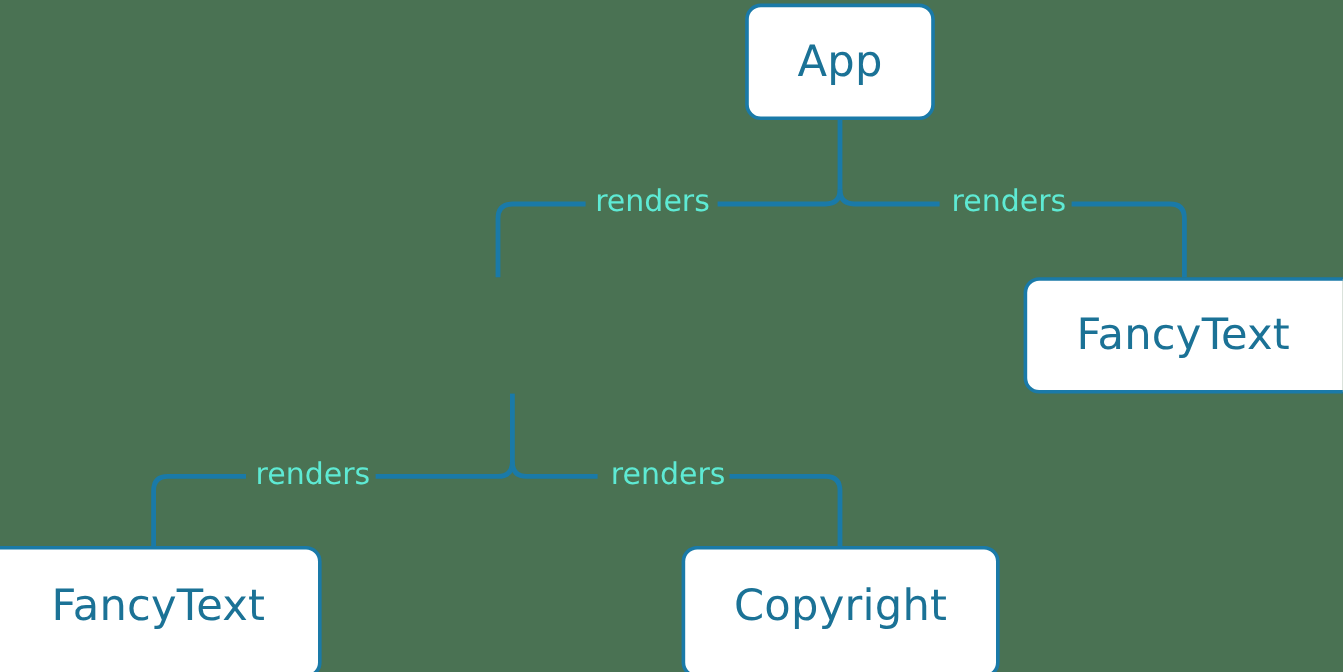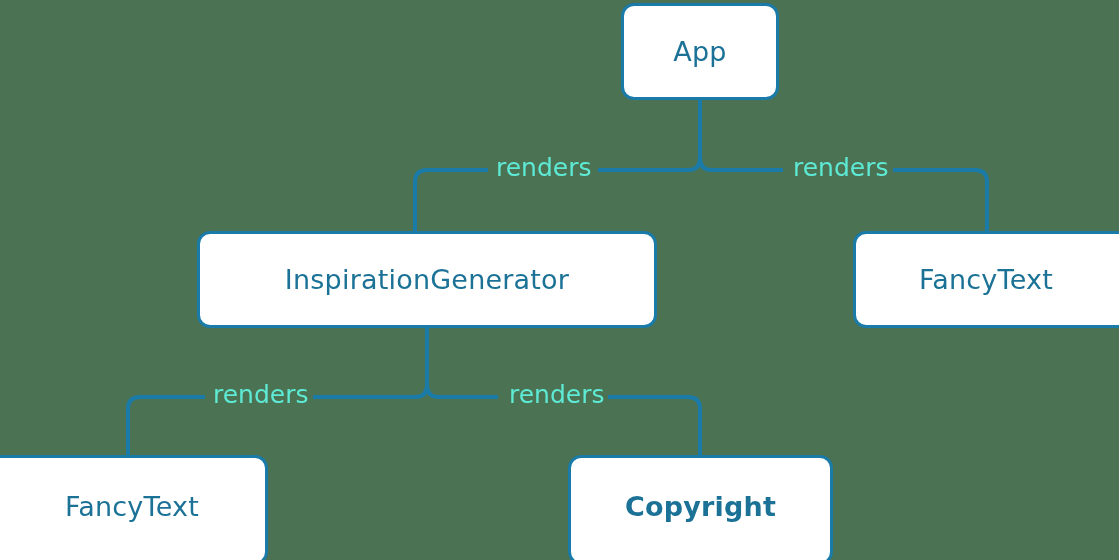--- a/index.html
+++ b/index.html
@@ -31,21 +31,21 @@
     border: 3px solid #1a7aa8;
     border-radius: 13px;
     box-sizing: border-box;
     display: flex;
     align-items: center;
     justify-content: center;
     z-index: 2;
   }
   .node-label {
     color: #1b7296;
-    font-size: 27px;
+    font-size: 36px;
     font-weight: 400;
     letter-spacing: 0.2px;
     white-space: nowrap;
     line-height: 1;
   }
   .edge-label {
     position: absolute;
     color: #5eead4;
     font-size: 25px;
     font-weight: 400;
@@ -71,34 +71,31 @@
 
     <path d="M 427 385 Q 427 397 415 397 L 313 397 M 205 397 L 140 397 Q 128 397 128 409 L 128 455" stroke="#1a7aa8" stroke-width="4" fill="none" stroke-linecap="butt"></path>
 
     <path d="M 427 385 Q 427 397 439 397 L 498 397 M 608 397 L 688 397 Q 700 397 700 409 L 700 455" stroke="#1a7aa8" stroke-width="4" fill="none" stroke-linecap="butt"></path>
   </svg>
 
   <div class="node" style="left:621px; top:3px; width:158px; height:97px;">
     <span class="node-label">App</span>
   </div>
 
-  <div class="node" style="left:197px; top:231px; width:460px; height:97px;">
-    <span class="node-label">InspirationGenerator</span>
-  </div>
 
   <div class="node" style="left:853px; top:231px; width:290px; height:97px;">
     <span class="node-label" style="margin-right:24px;">FancyText</span>
   </div>
 
   <div class="node" style="left:-26px; top:455px; width:294px; height:110px;">
     <span class="node-label" style="margin-left:22px; margin-bottom:8px;">FancyText</span>
   </div>
 
   <div class="node" style="left:568px; top:455px; width:265px; height:110px;">
-    <span class="node-label" style="margin-bottom:8px;font-weight:bold;">Copyright</span>
+    <span class="node-label" style="margin-bottom:8px;">Copyright</span>
   </div>
 
   <div class="edge-label" style="left:496px; top:155px;">renders</div>
 
   <div class="edge-label" style="left:793px; top:155px;">renders</div>
 
   <div class="edge-label" style="left:213px; top:382px;">renders</div>
 
   <div class="edge-label" style="left:509px; top:382px;">renders</div>
 

